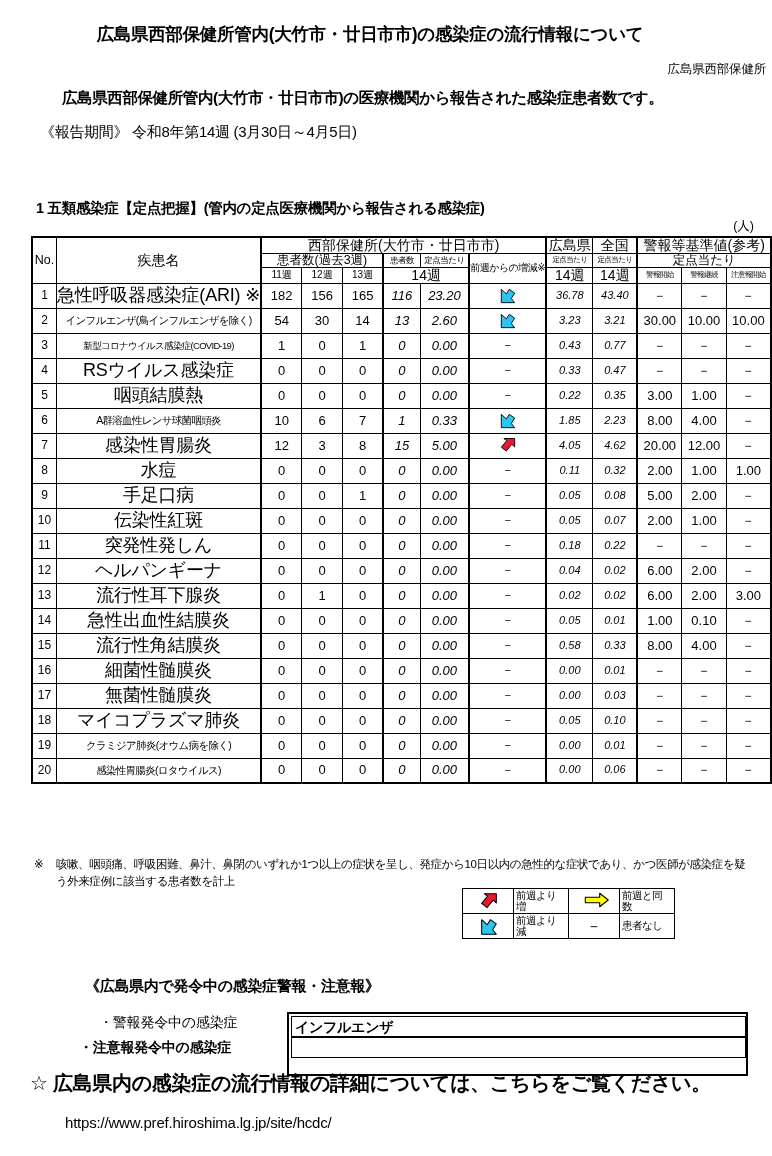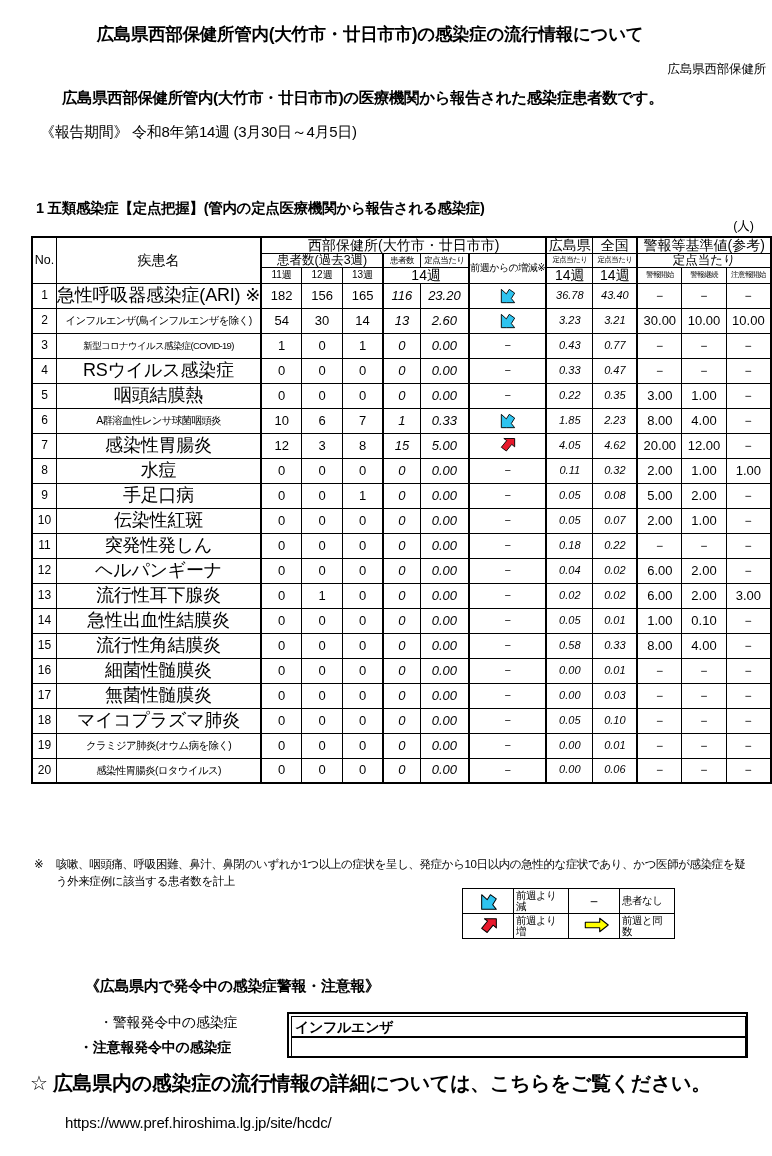--- a/index.html
+++ b/index.html
@@ -202,21 +202,21 @@
     left: 79px;
     font-size: 14px;
     font-weight: bold;
     letter-spacing: -0.2px;
   }
   .alert-box {
     position: absolute;
     left: 287px;
     width: 461px;
     border: 2px solid #000;
-    height: 46px;
+    height: 64px;
     box-sizing: border-box;
     top: 1012px;
   }
   .alert-field {
     position: absolute;
     left: 2px;
     width: 455px;
     height: 21px;
     border: 1px solid #000;
     box-sizing: border-box;
@@ -622,46 +622,46 @@
   <span class="mark">※</span>
   <span class="body">咳嗽、咽頭痛、呼吸困難、鼻汁、鼻閉のいずれか1つ以上の症状を呈し、発症から10日以内の急性的な症状であり、かつ医師が感染症を疑う外来症例に該当する患者数を計上</span>
 </div>
 
 <table class="legend">
   <tbody>
       <tr>
     <td class="ico">
       <span class="arrow">
         <svg viewBox="0 0 24 24" width="24" height="22" aria-hidden="true">
-          <polygon points="4,4 10,9.5 13.5,4 20,8.5 16,15 20,20 10,20 4,20" fill="#2ec4f0" stroke="#000" stroke-width="1.1" stroke-linejoin="round"></polygon>
-        </svg>
-      </span>
-    </td>
-    <td class="lbl">前週より減</td>
-    <td class="dash-cell">－</td>
-    <td class="lbl">患者なし</td>
-  </tr>
-  <tr>
-    <td class="ico">
-      <span class="arrow">
-        <svg viewBox="0 0 24 24" width="24" height="22" aria-hidden="true">
           <polygon points="20,3 20,13 16.5,10 10,18 4,13.5 10.5,5.5 7,3" fill="#e8192c" stroke="#000" stroke-width="1.1" stroke-linejoin="round"></polygon>
         </svg>
       </span>
     </td>
     <td class="lbl">前週より増</td>
     <td class="ico">
       <span class="arrow">
         <svg viewBox="0 0 28 20" width="28" height="18" aria-hidden="true">
           <polygon points="1,7 17,7 17,2.5 26.5,10 17,17.5 17,13 1,13" fill="#ffff00" stroke="#000" stroke-width="1.2" stroke-linejoin="round"></polygon>
         </svg>
       </span>
     </td>
     <td class="lbl">前週と同数</td>
   </tr>
+  <tr>
+    <td class="ico">
+      <span class="arrow">
+        <svg viewBox="0 0 24 24" width="24" height="22" aria-hidden="true">
+          <polygon points="4,4 10,9.5 13.5,4 20,8.5 16,15 20,20 10,20 4,20" fill="#2ec4f0" stroke="#000" stroke-width="1.1" stroke-linejoin="round"></polygon>
+        </svg>
+      </span>
+    </td>
+    <td class="lbl">前週より減</td>
+    <td class="dash-cell">－</td>
+    <td class="lbl">患者なし</td>
+  </tr>
 </tbody>
   </table>
 
 <div class="alert-title">《広島県内で発令中の感染症警報・注意報》</div>
 <div class="alert-lbl-1">・警報発令中の感染症</div>
 <div class="alert-lbl-2">・注意報発令中の感染症</div>
 <div class="alert-box">
   <div class="alert-field f1">インフルエンザ</div>
   <div class="alert-field f2"></div>
 </div>

